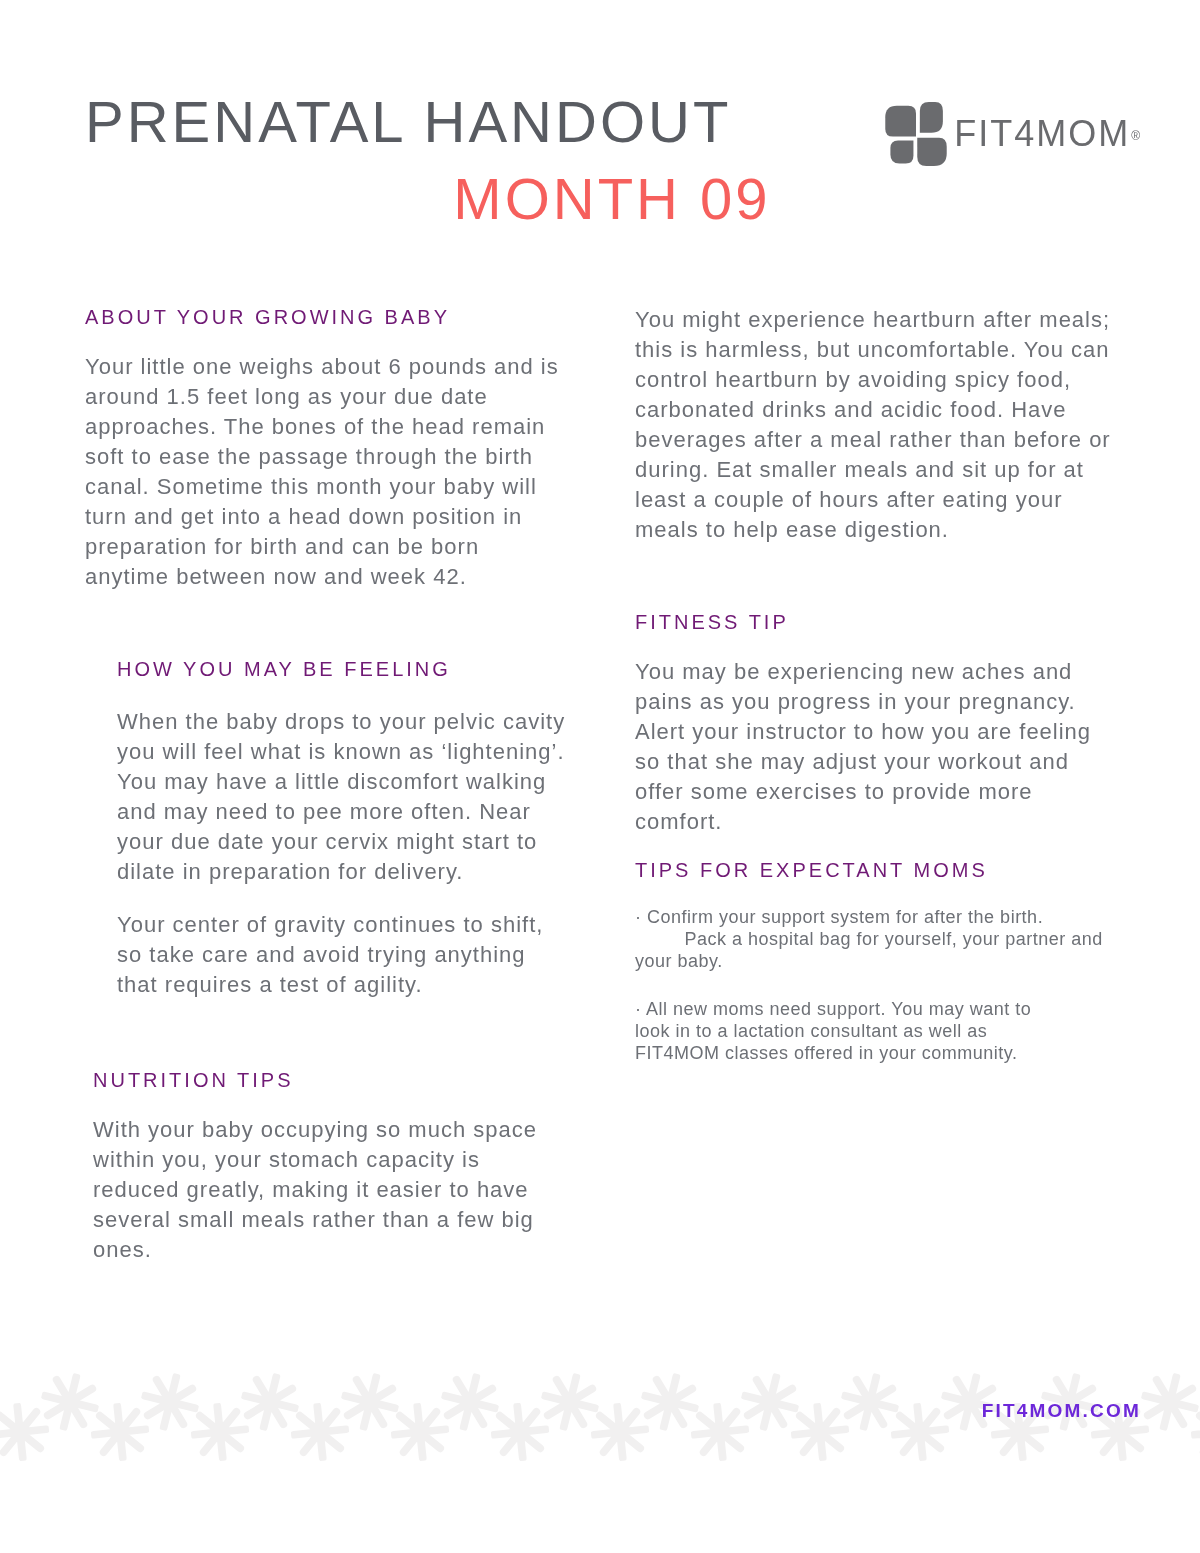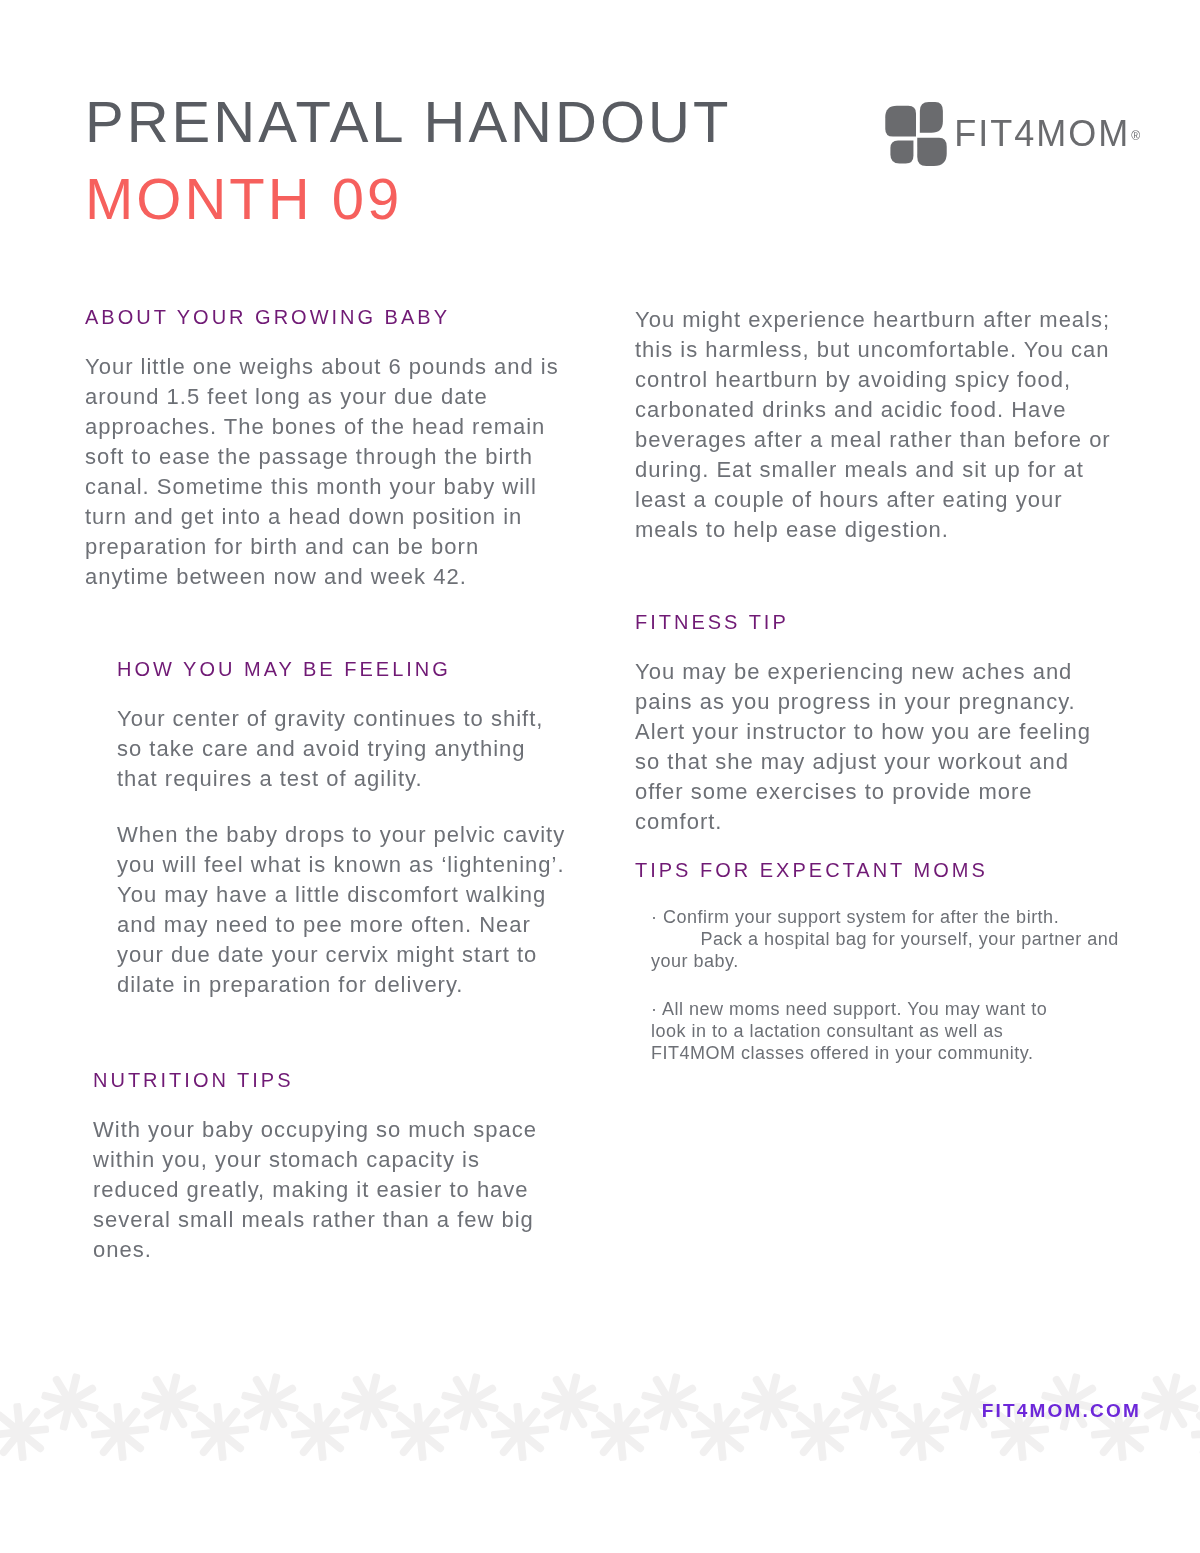--- a/index.html
+++ b/index.html
@@ -6,21 +6,21 @@
   .page{
     position:relative;width:1200px;height:1553px;background:#ffffff;
     overflow:hidden;font-family:"Liberation Sans",sans-serif;padding-left:24px;
   }
   
   .header{position:absolute;left:85px;top:91px;right:85px;z-index:2;}
   .title{
     margin:0;font-size:58px;line-height:62px;font-weight:400;
     letter-spacing:3px;color:#595c62;
   }
-  .title.month{color:#f6605d;margin-top:15px;}
+  .title.month{color:#f6605d;margin-top:15px;text-align:center;}
   .logo{
     position:absolute;right:0;top:10px;display:flex;align-items:center;
   }
   .logo-icon{width:64px;height:66px;display:block;}
   .logo-text{
     font-size:36px;letter-spacing:2px;color:#6a6b6e;font-weight:400;
     margin-left:6px;line-height:1;
   }
   .logo-reg{
     font-size:12px;color:#6a6b6e;vertical-align:top;line-height:1;
@@ -39,21 +39,21 @@
   .body-para{
     margin:23px 0 0 0;font-size:22px;line-height:30px;
     letter-spacing:1px;color:#6d7076;font-weight:400;
   }
   .sec-s2{margin-top:65px;margin-left:32px;}
   .sec-s3{margin-top:68px;margin-left:8px;}
   .para-gap{margin-top:26px;}
   .sec-fitness{margin-top:65px;}
   .sec-tips{margin-top:21px;}
   .bullet{
-    margin:24px 0 0 16px;font-size:18px;line-height:22px;
+    margin:24px 0 0 0;font-size:18px;line-height:22px;
     letter-spacing:0.5px;color:#6d7076;white-space:pre-wrap;
   }
   .bullet + .bullet{margin-top:26px;}
   
   .asterisk-field{
     position:absolute;left:0;top:0;width:1200px;height:1553px;
     z-index:0;pointer-events:none;
   }
   .ast{position:absolute;width:58px;height:58px;}
   .site-url{
@@ -163,22 +163,22 @@
 
   <main class="columns">
 
     <div class="col">
       <section>
         <h2 class="section-heading">ABOUT YOUR GROWING BABY</h2>
         <p class="body-para">Your little one weighs about 6 pounds and is around 1.5 feet long as your due date approaches. The bones of the head remain soft to ease the passage through the birth canal. Sometime this month your baby will turn and get into a head down position in preparation for birth and can be born anytime between now and week 42.</p>
       </section>
       <section class="sec-s2">
         <h2 class="section-heading">HOW YOU MAY BE FEELING</h2>
+        <p class="body-para para-gap">When the baby drops to your pelvic cavity you will feel what is known as ‘lightening’. You may have a little discomfort walking and may need to pee more often. Near your due date your cervix might start to dilate in preparation for delivery.</p>
         <p class="body-para">Your center of gravity continues to shift, so take care and avoid trying anything that requires a test of agility.</p>
-        <p class="body-para para-gap">When the baby drops to your pelvic cavity you will feel what is known as ‘lightening’. You may have a little discomfort walking and may need to pee more often. Near your due date your cervix might start to dilate in preparation for delivery.</p>
       </section>
       <section class="sec-s3">
         <h2 class="section-heading">NUTRITION TIPS</h2>
         <p class="body-para">With your baby occupying so much space within you, your stomach capacity is reduced greatly, making it easier to have several small meals rather than a few big ones.</p>
       </section>
     </div>
 
     <div class="col">
       <p class="body-para" style="margin-top:0;">You might experience heartburn after meals; this is harmless, but uncomfortable. You can control heartburn by avoiding spicy food, carbonated drinks and acidic food. Have beverages after a meal rather than before or during. Eat smaller meals and sit up for at least a couple of hours after eating your meals to help ease digestion.</p>
       <section class="sec-fitness">

